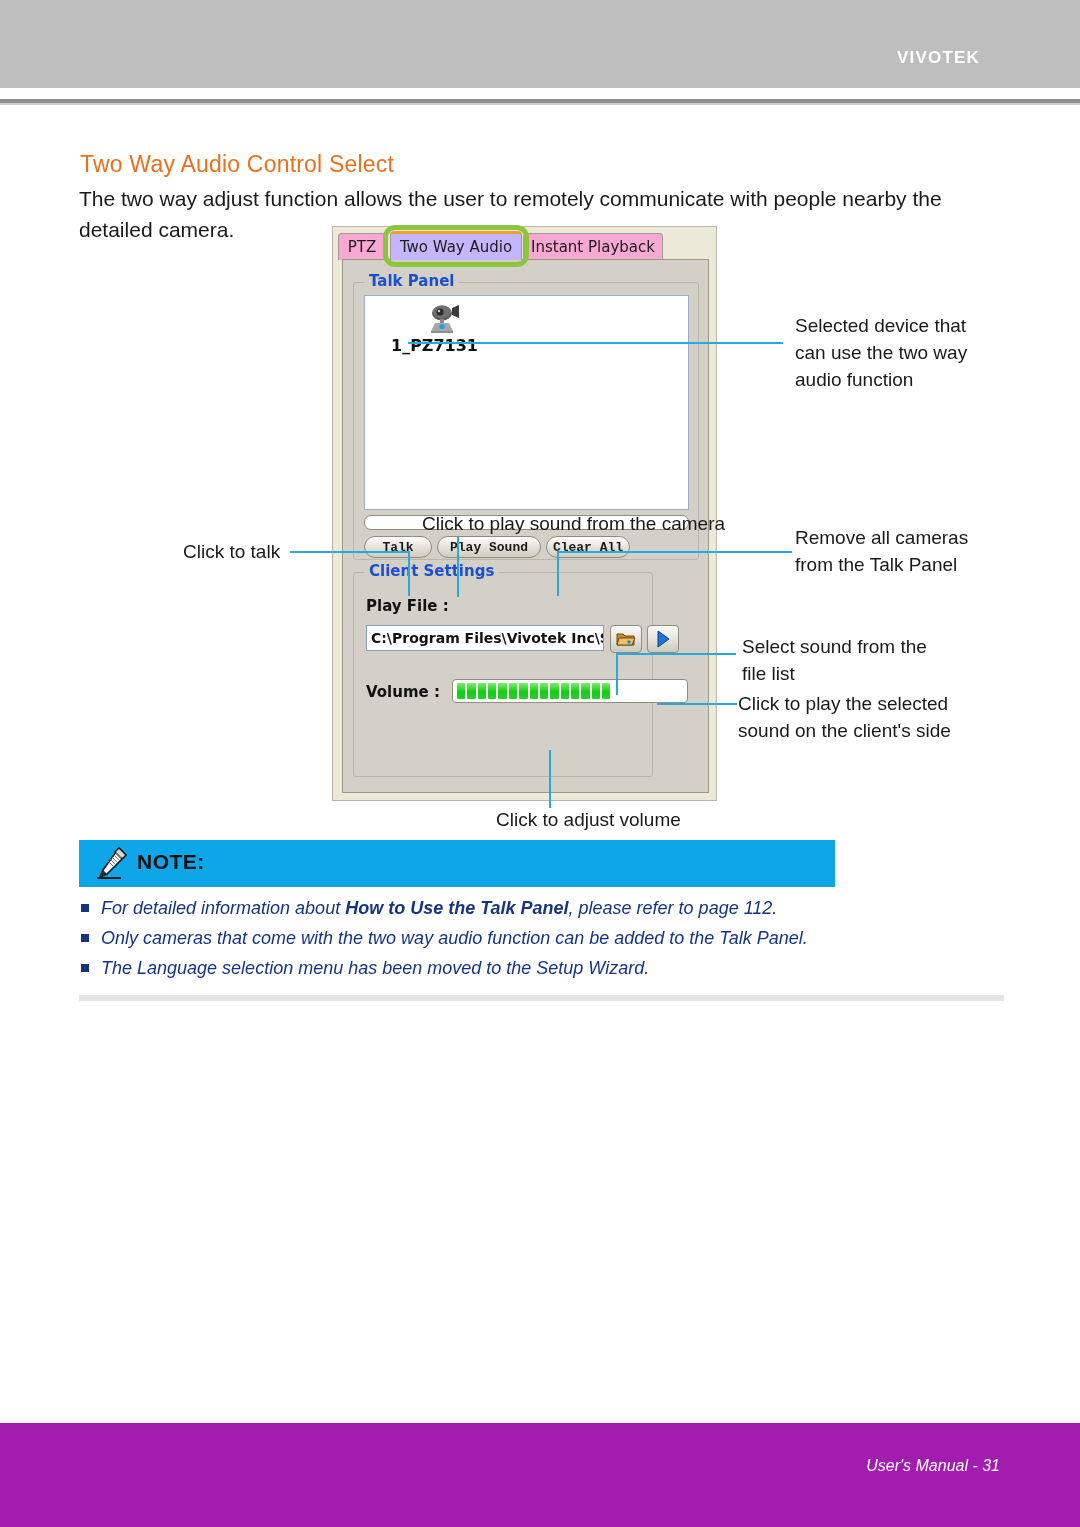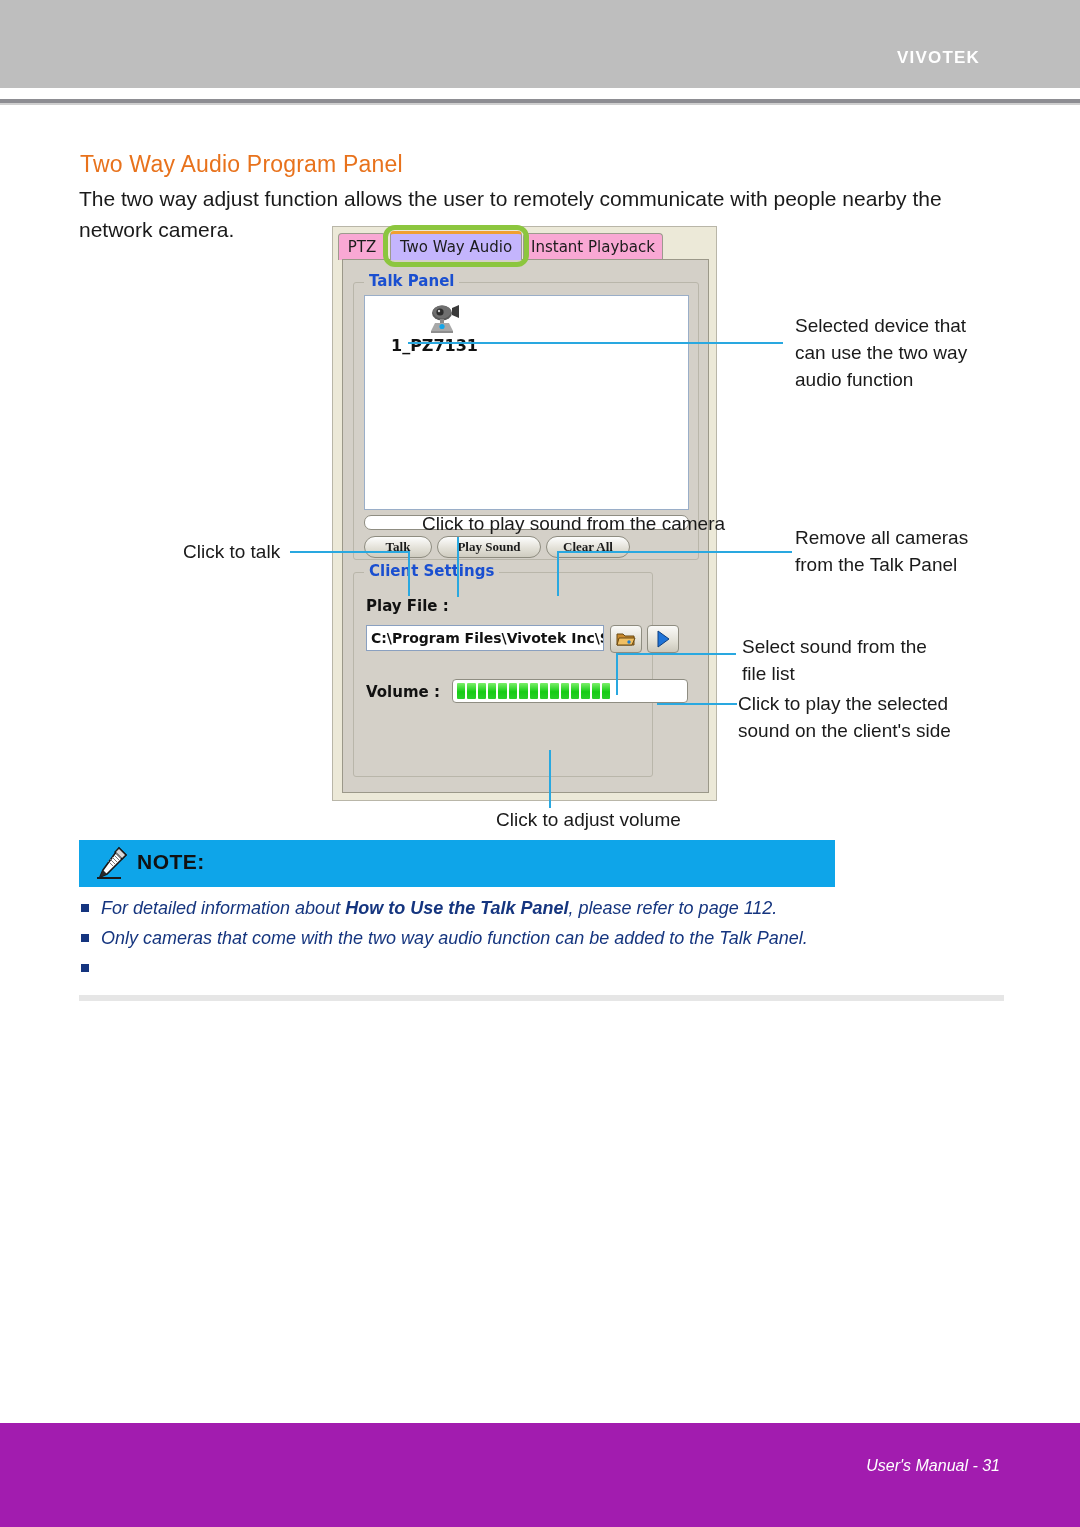--- a/index.html
+++ b/index.html
@@ -114,21 +114,21 @@
     box-sizing:border-box;
   }
 
   .btn-row{position:absolute;left:10px;top:253px;height:22px;}
   .xp-btn{
     position:absolute;top:0;height:22px;box-sizing:border-box;
     background:linear-gradient(#fdfdfd,#e3e1d8 55%,#cfccc0);
     border:1px solid #8e8c80;border-radius:11px;
     font-size:13px;font-weight:bold;color:#1b1b1b;
     display:flex;align-items:center;justify-content:center;
-    font-family:Liberation Serif, serif;
+    font-family:Liberation Mono, monospace;
   }
   .btn-talk{left:0;width:68px;}
   .btn-play{left:73px;width:104px;}
   .btn-clear{left:182px;width:84px;}
 
   .field-label{
     position:absolute;font-size:15px;font-weight:bold;color:#111;
     font-family:"DejaVu Sans", sans-serif;
   }
   .lbl-sound{left:12px;top:24px;}
@@ -209,25 +209,25 @@
 </head>
 <body>
 
 <div class="page-header">
   <div class="brand">VIVOTEK</div>
 </div>
 <div class="header-rule"></div>
 
 <div class="content">
 
-  <h1 class="page-title">Two Way Audio Program Panel</h1>
+  <h1 class="page-title">Two Way Audio Control Select</h1>
 
   <div class="intro">
     <span>The two way adjust function allows the user to remotely communicate with people nearby the</span>
-    <div class="lastline">network camera.</div>
+    <div class="lastline">detailed camera.</div>
   </div>
 
   <div class="app-shot">
 
     <div class="tabstrip">
       <div class="tab tab-ptz">PTZ</div>
       <div class="tab tab-twoway">Two Way Audio</div>
       <div class="tab tab-instant">Instant Playback</div>
       <div class="tab-highlight"></div>
     </div>
@@ -370,21 +370,21 @@
   </div>
 
   <div class="note-list">
     <div class="note-item">
       <span class="bullet"></span><span>For detailed information about </span><b>How to Use the Talk Panel</b><span>, please refer to page 112.</span>
     </div>
     <div class="note-item">
       <span class="bullet"></span><span>Only cameras that come with the two way audio function can be added to the Talk Panel.</span>
     </div>
     <div class="note-item">
-      <span class="bullet"></span>
+      <span class="bullet"></span><span>The Language selection menu has been moved to the Setup Wizard.</span>
     </div>
   </div>
 
   <div class="bottom-rule"></div>
 </div>
 
 <div class="page-footer">
   <div class="footer-text">User's Manual - 31</div>
 </div>
 

